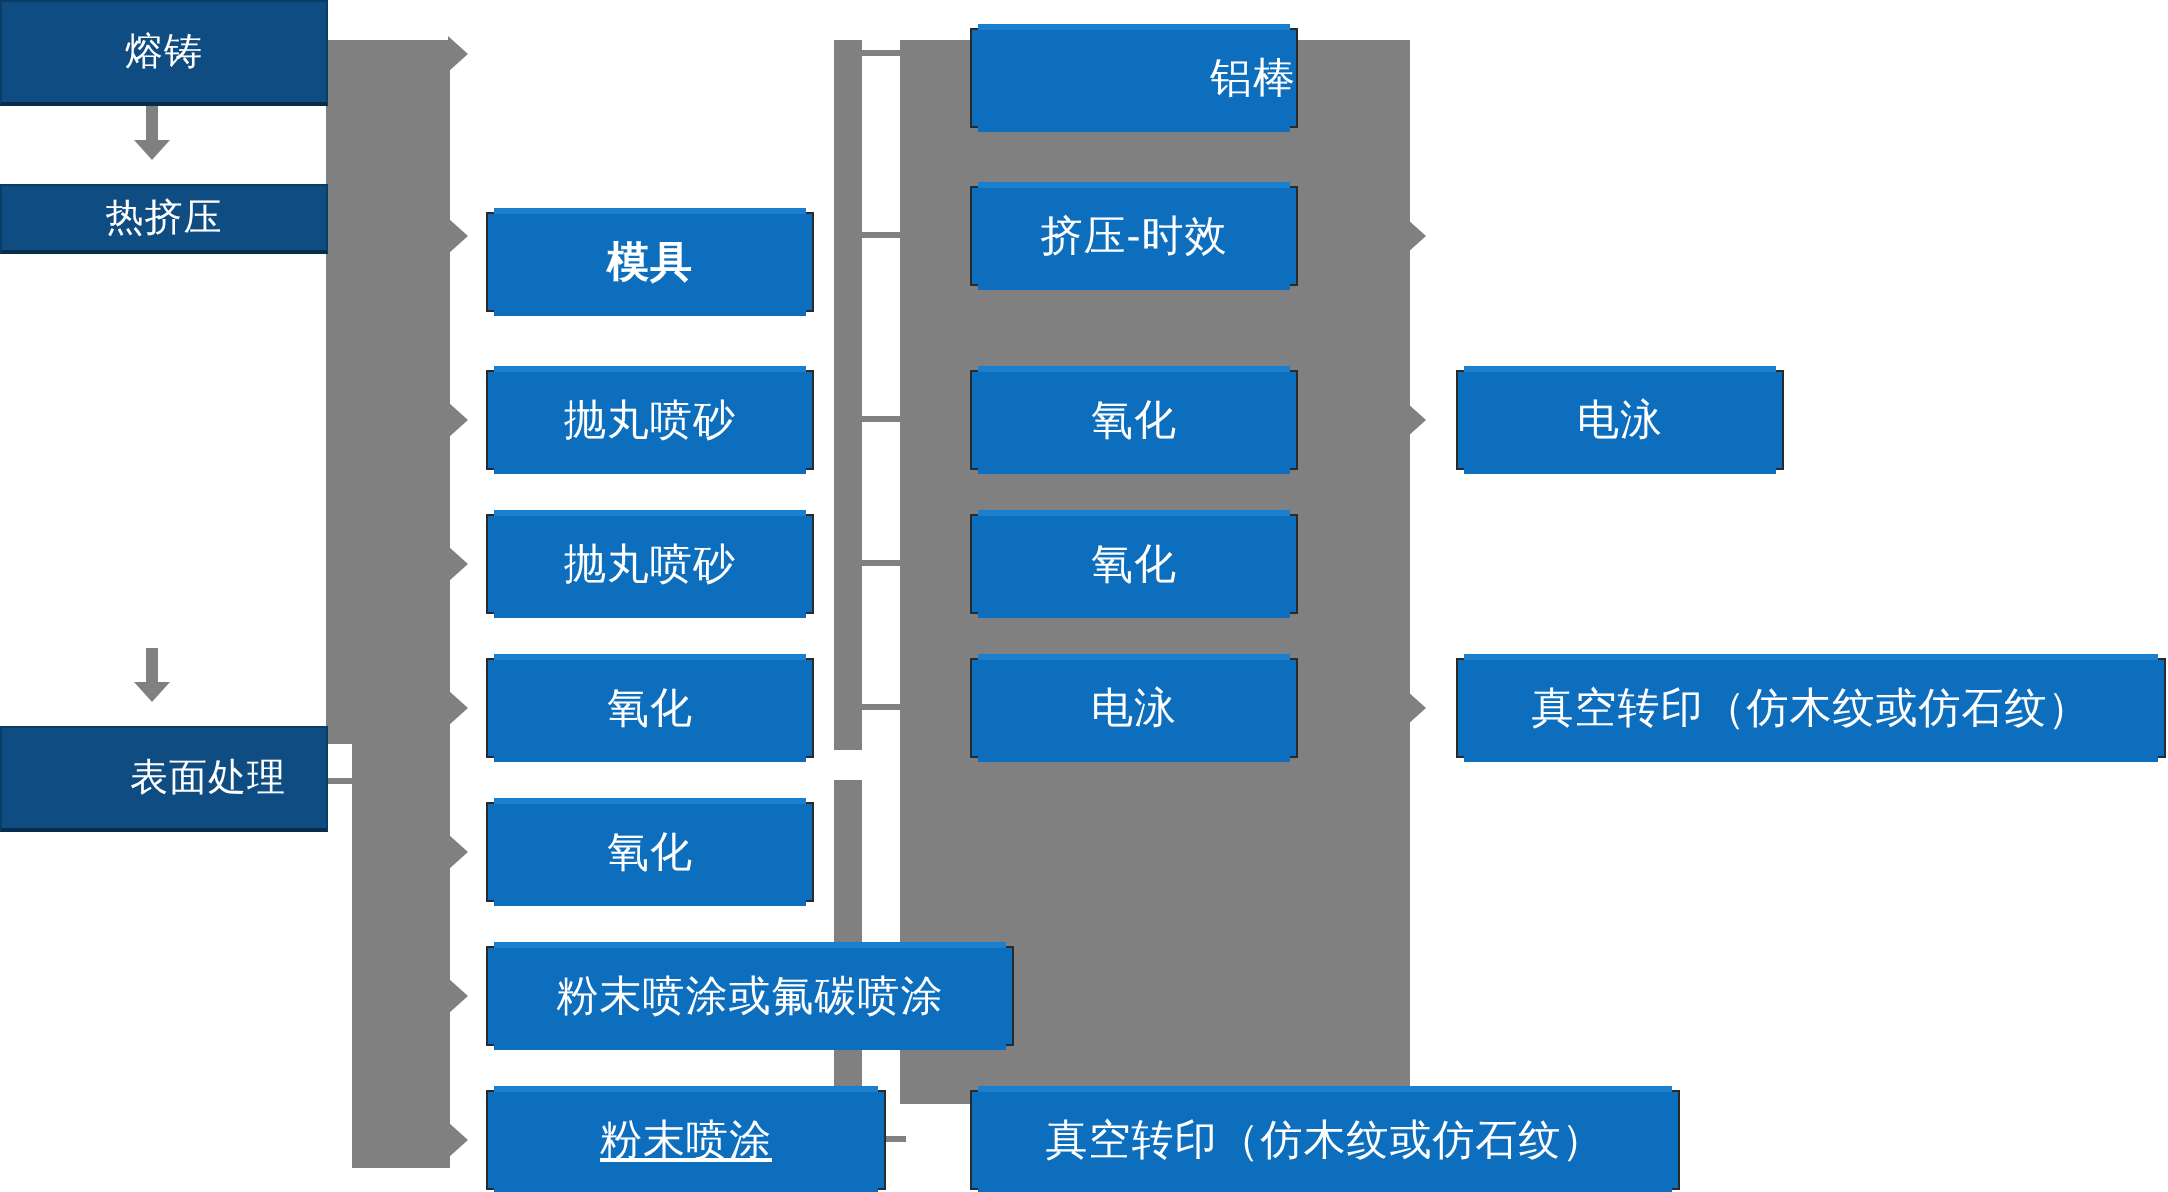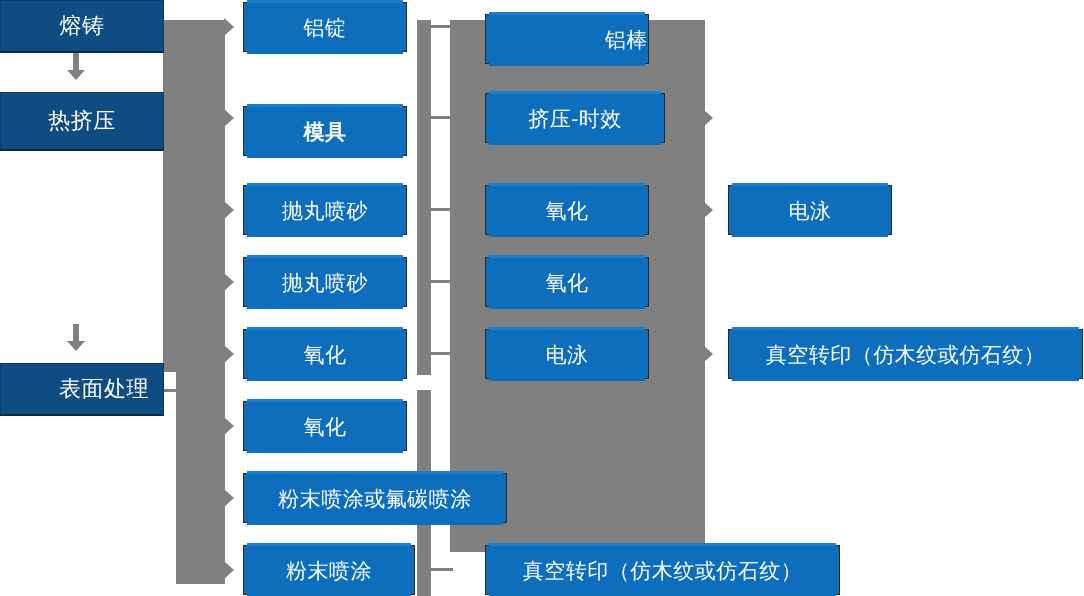--- a/index.html
+++ b/index.html
@@ -60,21 +60,21 @@
     color: #ffffff;
     text-align: center;
     letter-spacing: 0.5px;
     white-space: nowrap;
     line-height: 1;
   }
   .box-dark {
     background: #0f4c81;
     border: 1px solid #0b3c66;
     border-bottom: 2px solid #072c4c;
-    font-size: 22px;
+    font-size: 19px;
   }
   .box-bright {
     background: #0d6ebd;
     border: 1px solid #2a2a2a;
     font-size: 21px;
     box-shadow: 0 2px 0 0 rgba(0,0,0,0.0);
   }
   .box-bright::before {
     
     content: "";
@@ -134,56 +134,53 @@
 
   <div class="grey" style="left:450px; top:20px; width:255px; height:532px;"></div>
 
   <div class="grey-arrow" style="left:703px; top:109px;"></div>
   <div class="grey-arrow" style="left:703px; top:201px;"></div>
   <div class="grey-arrow" style="left:703px; top:345px;"></div>
 
   <div class="box box-dark" style="left:0px; top:0px; width:164px; height:53px;">
     <span>熔铸</span>
   </div>
-  <div class="box box-dark" style="left:0px; top:92px; width:164px; height:59px;">
+  <div class="box box-dark" style="left:0px; top:92px; width:164px; height:35px;">
     <span>热挤压</span>
   </div>
   <div class="box box-dark" style="left:0px; top:363px; width:164px; height:53px;padding-left:44px;">
     <span>表面处理</span>
   </div>
 
-  <div class="box box-bright" style="left:243px; top:2px; width:164px; height:50px;">
-    <span>铝锭</span>
-  </div>
   <div class="box box-bright" style="left:243px; top:106px; width:164px; height:50px;font-weight:bold;">
     <span>模具</span>
   </div>
   <div class="box box-bright" style="left:243px; top:185px; width:164px; height:50px;">
     <span>抛丸喷砂</span>
   </div>
   <div class="box box-bright" style="left:243px; top:257px; width:164px; height:50px;">
     <span>抛丸喷砂</span>
   </div>
   <div class="box box-bright" style="left:243px; top:329px; width:164px; height:50px;">
     <span>氧化</span>
   </div>
   <div class="box box-bright" style="left:243px; top:401px; width:164px; height:50px;">
     <span>氧化</span>
   </div>
   <div class="box box-bright" style="left:243px; top:473px; width:264px; height:50px;text-align:right;">
     <span>粉末喷涂或氟碳喷涂</span>
   </div>
-  <div class="box box-bright" style="left:243px; top:545px; width:172px; height:50px;">
+  <div class="box box-bright" style="left:243px; top:545px; width:200px; height:50px;text-decoration:underline;">
     <span>粉末喷涂</span>
   </div>
 
   <div class="box box-bright" style="left:485px; top:14px; width:164px; height:50px;justify-content:flex-end;">
     <span>铝棒</span>
   </div>
-  <div class="box box-bright" style="left:485px; top:93px; width:180px; height:50px;">
+  <div class="box box-bright" style="left:485px; top:93px; width:164px; height:50px;">
     <span>挤压-时效</span>
   </div>
   <div class="box box-bright" style="left:485px; top:185px; width:164px; height:50px;">
     <span>氧化</span>
   </div>
   <div class="box box-bright" style="left:485px; top:257px; width:164px; height:50px;">
     <span>氧化</span>
   </div>
   <div class="box box-bright" style="left:485px; top:329px; width:164px; height:50px;">
     <span>电泳</span>

